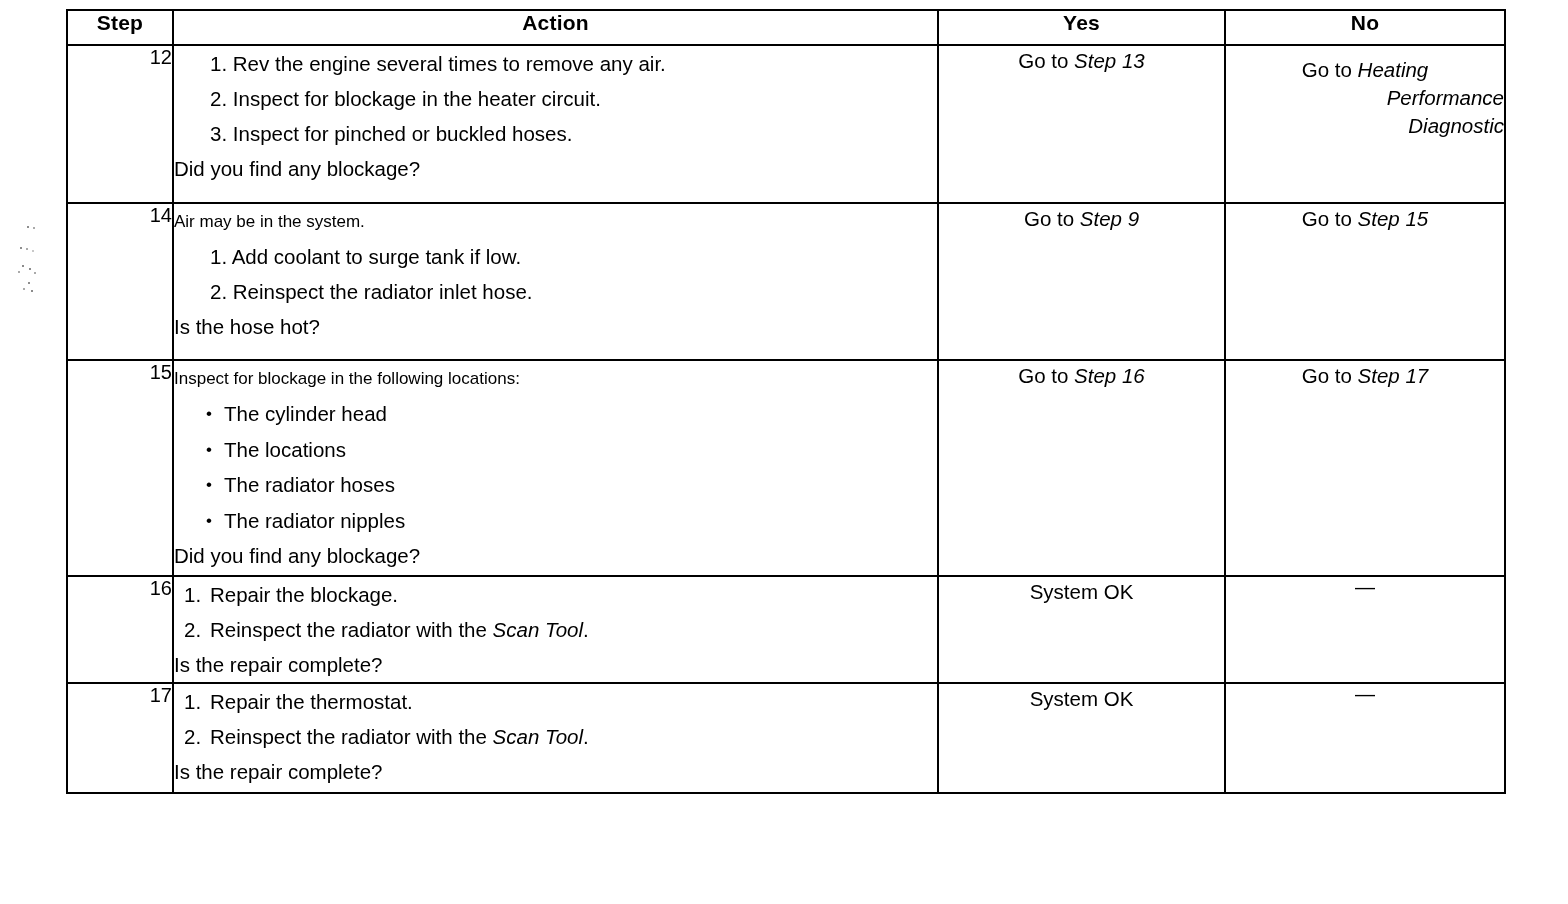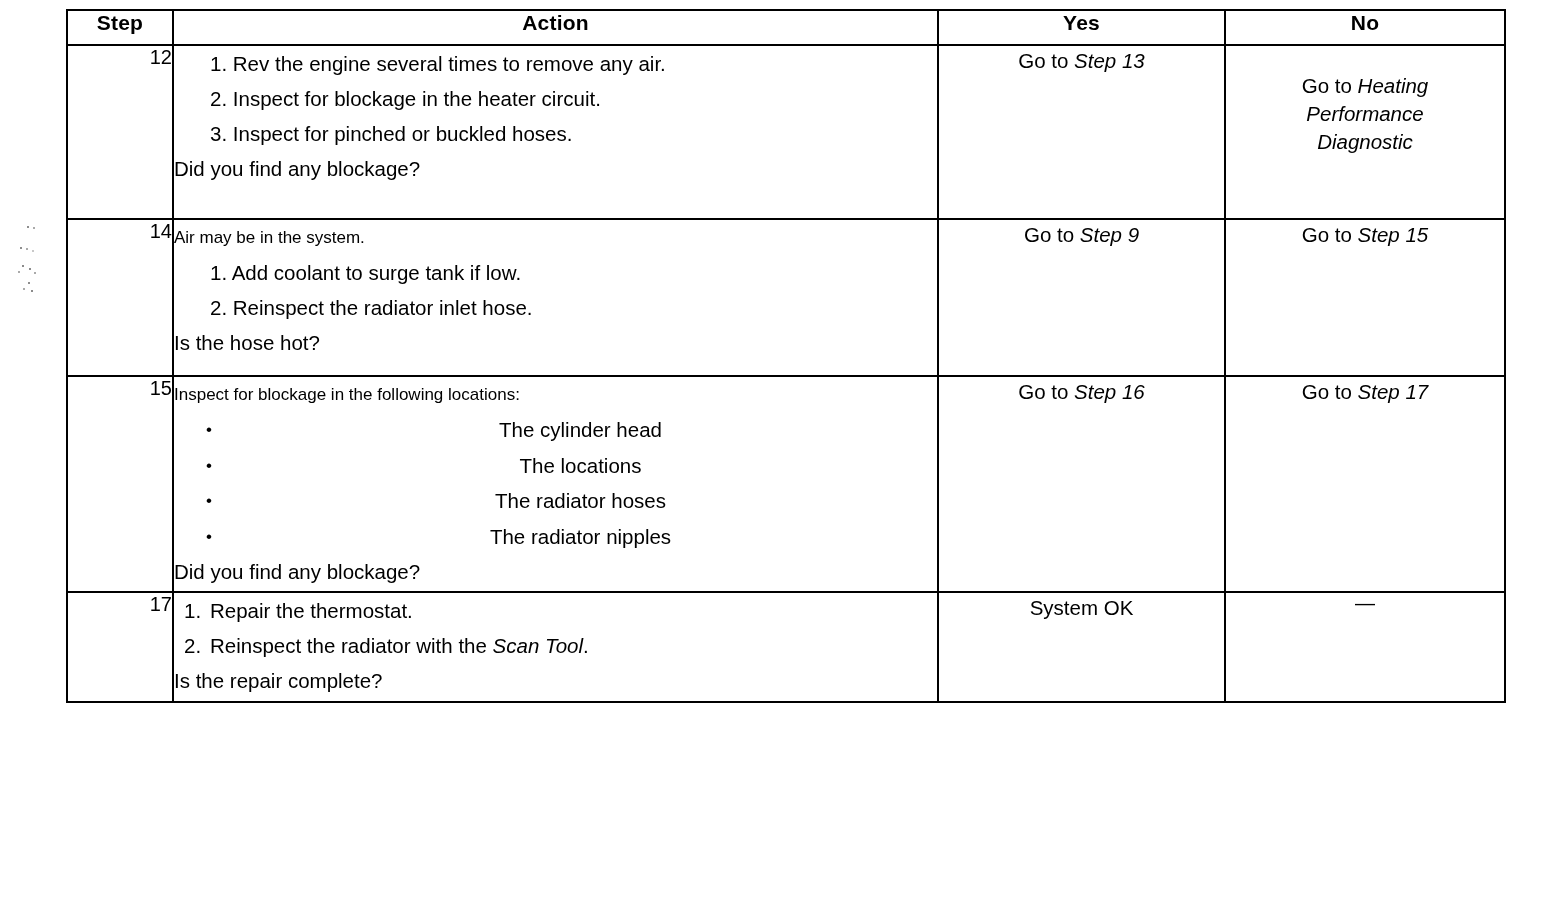--- a/index.html
+++ b/index.html
@@ -111,21 +111,20 @@
   }
   ol.action-list > li > .num {
     position: absolute;
     left: 10px;
     top: 0;
   }
   ul.action-bullets {
     margin: 0;
     padding: 0;
     list-style: none;
-    text-align: center;
   }
   ul.action-bullets > li {
     font-size: 20.5px;
     line-height: 35.5px;
     white-space: nowrap;
     padding-left: 50px;
     position: relative;
   }
   ul.action-bullets > li::before {
     content: "\2022";
@@ -143,35 +142,35 @@
   
   td.answer-cell {
     vertical-align: bottom;
     text-align: center;
     padding: 6px 8px 8px 8px;
     font-size: 20.5px;
     line-height: 29px;
   }
   td.answer-cell.is-block {
     vertical-align: top;
-    padding-top: 26px;
+    padding-top: 10px;
     line-height: 28px;
   }
   td.answer-cell.is-dash {
     vertical-align: top;
     padding-top: 0;
   }
   .dash-mark {
     display: block;
     font-size: 20px;
     line-height: 1;
   }
   .answer-text { display: block; }
 
-  em, .ital { font-style: italic; }
+  em, .ital { font-style: italic; text-align: right; }
 
   
   tr.r12 td { height: 146px; }
   tr.r13 td { height: 104px; }
   tr.r14 td { height: 155px; }
   tr.r15 td { height: 214px; }
   tr.r16 td { height: 105px; }
   tr.r17 td { height: 108px; }
 </style>
 </head>
@@ -252,31 +251,45 @@
           <div class="action-question">Did you find any blockage?</div>
         </td>
         <td class="answer-cell">
           <span>Go to </span><em class="ital">Step 16</em>
         </td>
         <td class="answer-cell">
           <span>Go to </span><em class="ital">Step 17</em>
         </td>
       </tr>
 
-
-      <tr class="r17">
-        <td class="step-cell">17</td>
-        <td class="action-cell">
-          <ol class="action-list">
-            <li><span class="num">1.</span>Repair the thermostat.</li>
+      <tr class="r16">
+        <td class="step-cell">16</td>
+        <td class="action-cell">
+          <ol class="action-list">
+            <li><span class="num">1.</span>Repair the blockage.</li>
             <li><span class="num">2.</span>Reinspect the radiator with the <em class="ital">Scan Tool</em>.</li>
           </ol>
           <div class="action-question">Is the repair complete?</div>
         </td>
         <td class="answer-cell">System OK</td>
         <td class="answer-cell is-dash">
           <span class="dash-mark">—</span>
         </td>
       </tr>
 
+      <tr class="r17">
+        <td class="step-cell">17</td>
+        <td class="action-cell">
+          <ol class="action-list">
+            <li><span class="num">1.</span>Repair the thermostat.</li>
+            <li><span class="num">2.</span>Reinspect the radiator with the <em class="ital">Scan Tool</em>.</li>
+          </ol>
+          <div class="action-question">Is the repair complete?</div>
+        </td>
+        <td class="answer-cell">System OK</td>
+        <td class="answer-cell is-dash">
+          <span class="dash-mark">—</span>
+        </td>
+      </tr>
+
     </tbody>
   </table>
 </div>
 
 </body></html>

